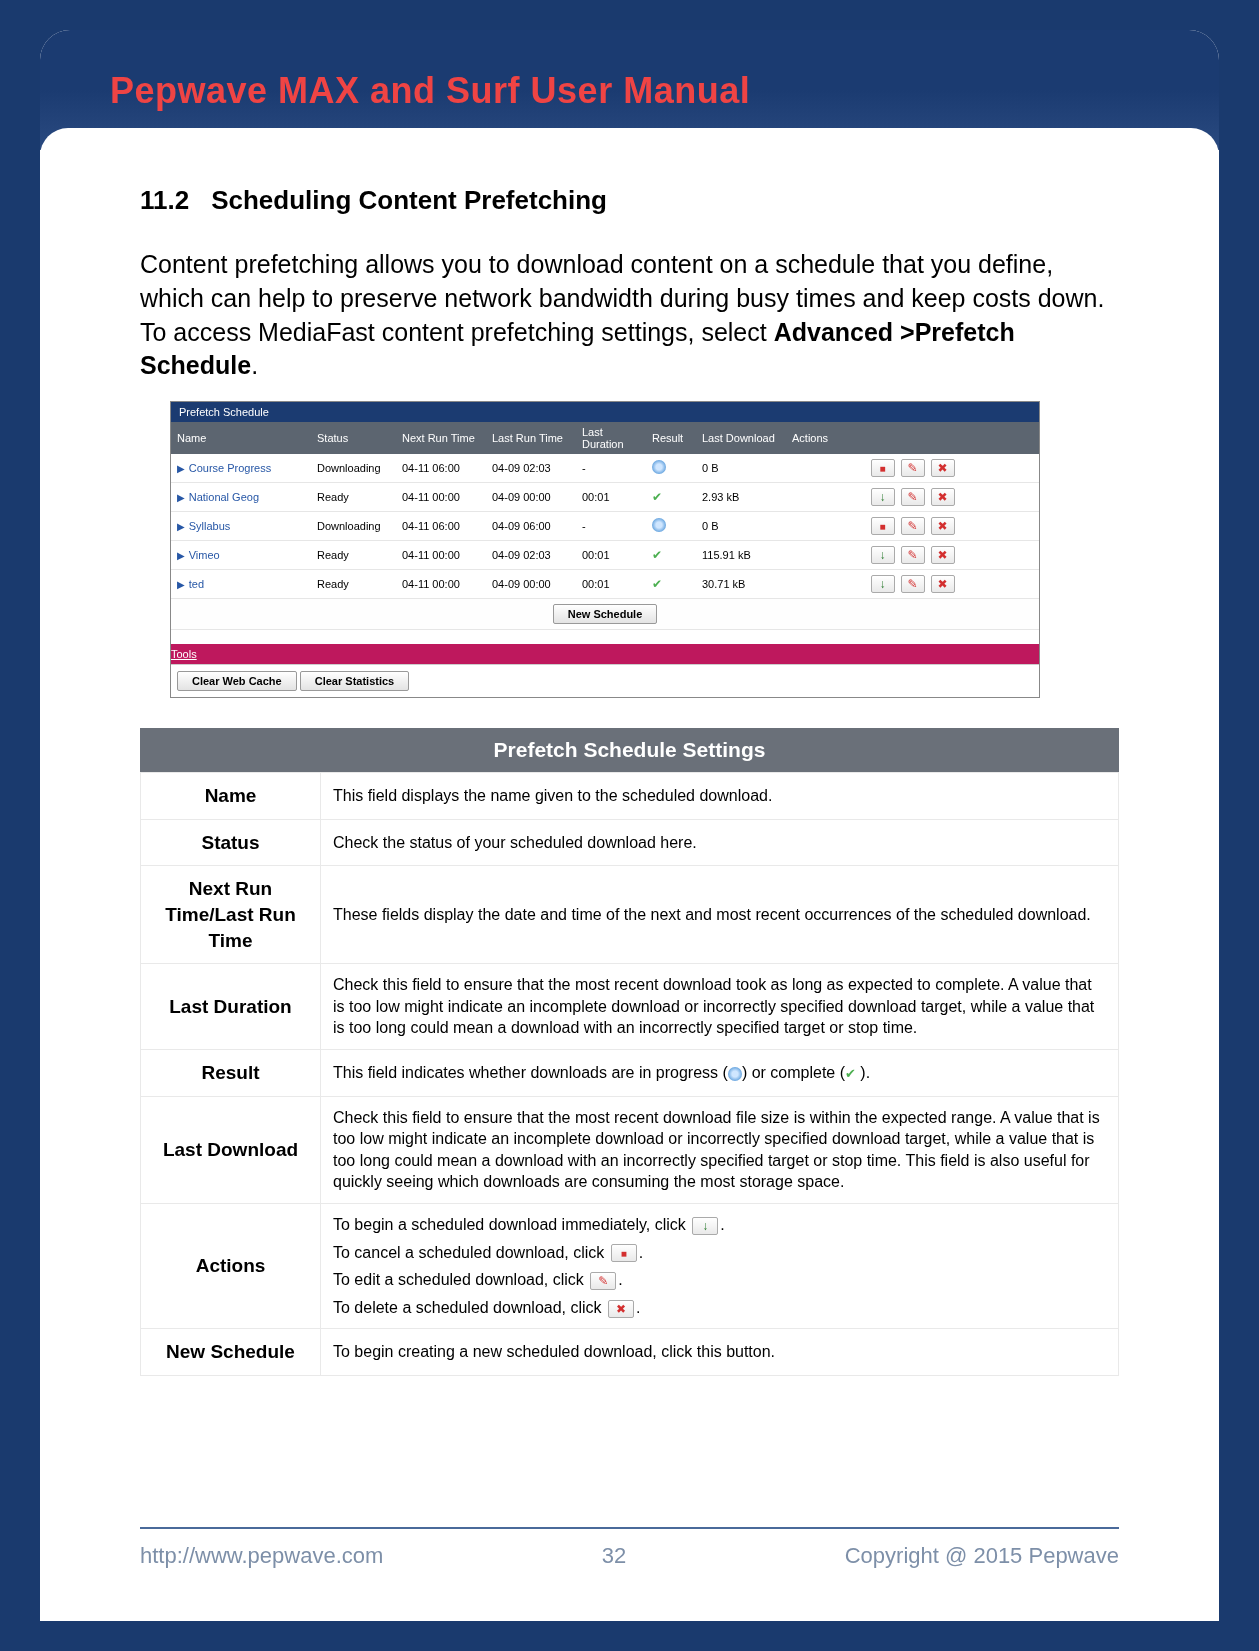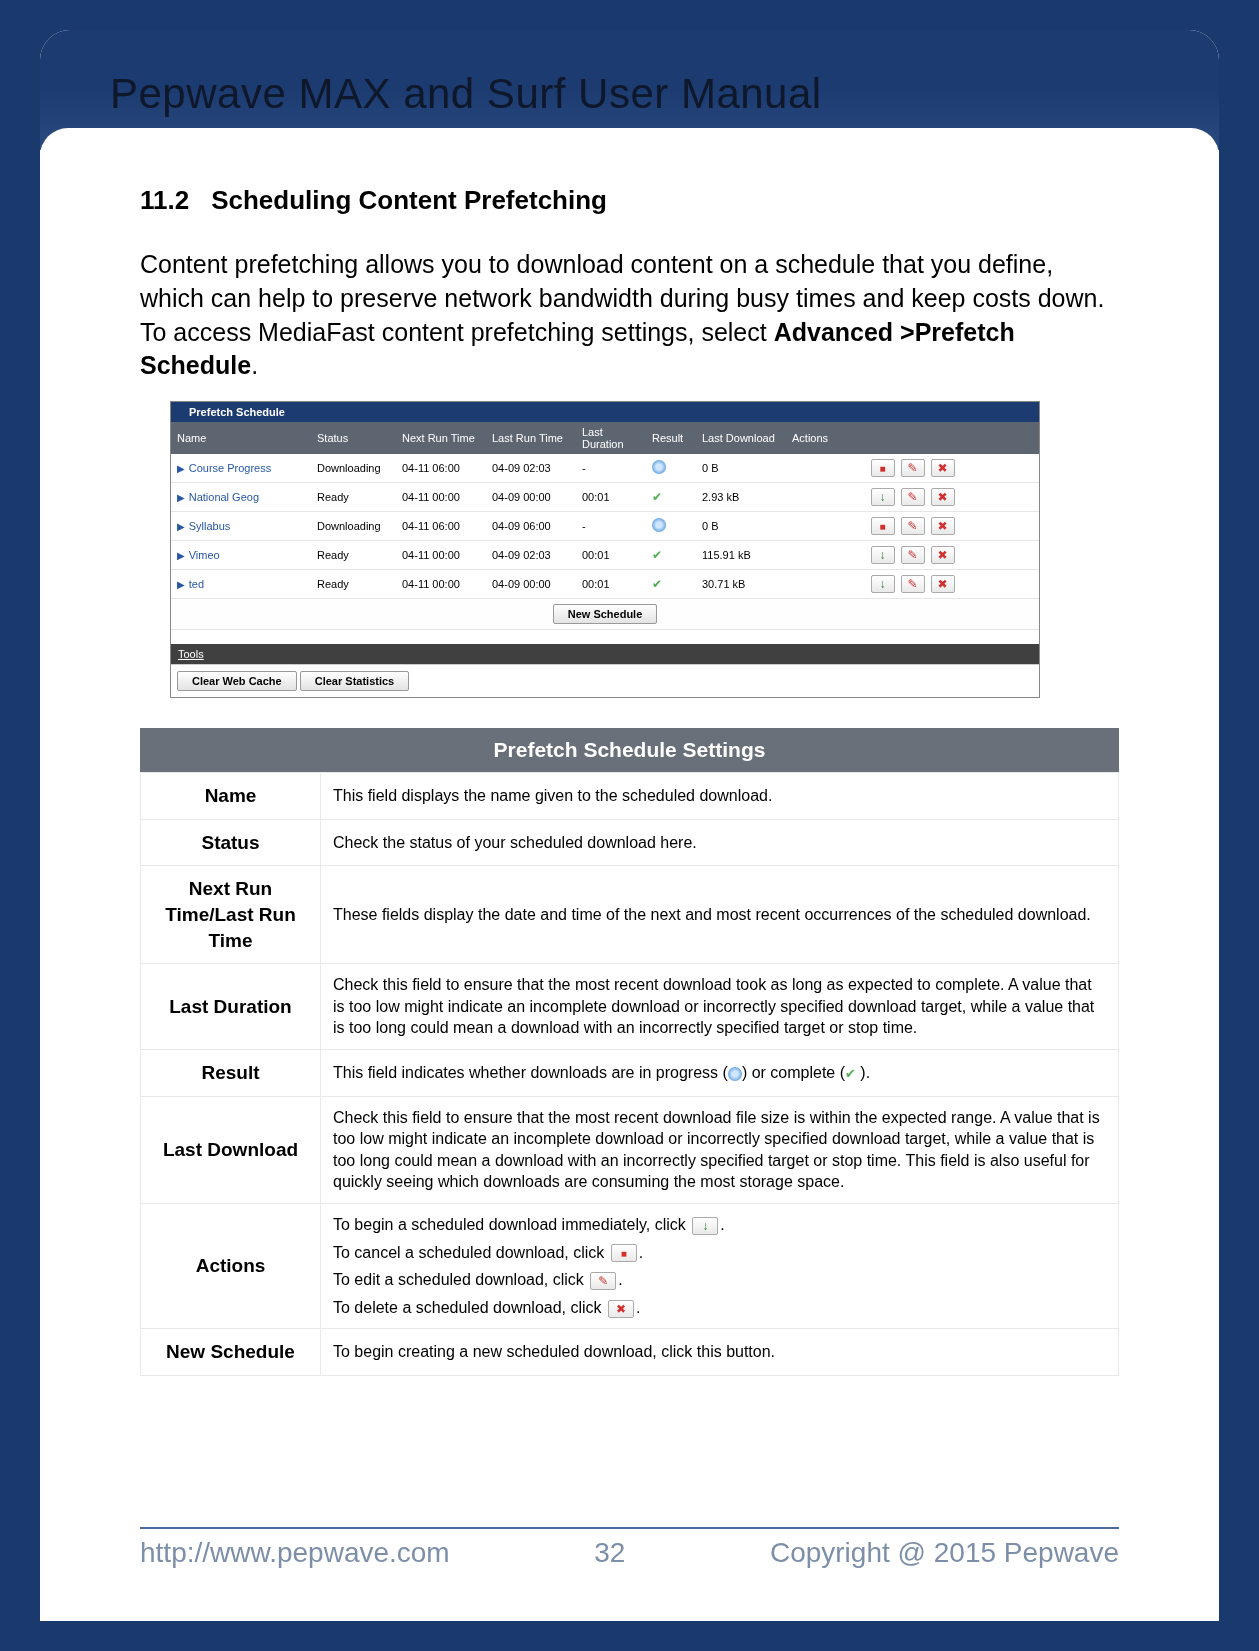--- a/index.html
+++ b/index.html
@@ -14,38 +14,38 @@
     background: linear-gradient(180deg, #1b3b71 0%, #1b3b71 50%, #2a4a80 100%);
     border-radius: 30px 30px 0 0;
   }
   .header-curve {
     position: absolute; left: 0; right: 0; top: 98px; height: 30px;
     background: #fff; border-radius: 28px 28px 0 0;
   }
   .doc-title {
     position: absolute; left: 70px; top: 40px;
     font-family: "Century Gothic", "Trebuchet MS", Arial, sans-serif;
-    font-size: 42px; font-weight: normal; color: #0f172a; letter-spacing: 0.5px;
+    font-size: 36px; font-weight: bold; color: #ef4444; letter-spacing: 0.5px;
   }
   .content {
     position: absolute; left: 100px; right: 100px; top: 155px; bottom: 110px;
     color: #000;
   }
   .sec-heading { font-size: 26px; font-weight: bold; margin-bottom: 32px; }
   .sec-num { display: inline-block; margin-right: 22px; }
   .body-text { font-size: 25px; line-height: 1.35; margin-bottom: 18px; }
   .body-text .bold { font-weight: bold; }
 
   
   .shot {
     border: 1px solid #888; width: 870px; margin: 0 auto 30px 30px;
     font-size: 11px;
   }
   .shot-title {
-    background: #1b3b71; color: #fff; font-weight: bold; padding: 4px 18px;
+    background: #1b3b71; color: #fff; font-weight: normal; padding: 4px 8px;
   }
   table.grid { border-collapse: collapse; width: 100%; }
   table.grid th {
     background: #5c6570; color: #fff; font-weight: normal; text-align: left;
     padding: 4px 6px; font-size: 11px;
   }
   table.grid td {
     padding: 5px 6px; border-bottom: 1px solid #e6e6e6; font-size: 11px;
     vertical-align: middle; white-space: nowrap;
   }
@@ -64,21 +64,21 @@
   .btn-ic.red-sq::before { content: "■"; color: #d32f2f; font-size: 10px; }
   .btn-ic.edit::before { content: "✎"; color: #d32f2f; }
   .btn-ic.del::before { content: "✖"; color: #d32f2f; }
   .new-sch-row td { text-align: center; padding: 6px; background: #fefefe; }
   .std-btn {
     display: inline-block; padding: 3px 14px; border: 1px solid #999;
     background: linear-gradient(#fff, #e3e3e3); border-radius: 2px; font-weight: bold;
     font-size: 11px; cursor: pointer;
   }
   .tools-bar { margin-top: 14px; }
-  .tools-head { background: #404040; color: #fff; padding: 4px 7px; font-size: 11px; text-decoration: underline; }
+  .tools-head { background: #be185d; color: #fff; padding: 4px 0; font-size: 11px; text-decoration: underline; }
   .tools-body { padding: 6px 6px; border-top: 1px solid #ccc; }
 
   
   .settings-wrap { width: 100%; margin-top: 28px; }
   .settings-head {
     background: #6a7079; color: #fff; font-size: 21px; font-weight: bold;
     text-align: center; padding: 10px 0;
   }
   table.settings { width: 100%; border-collapse: collapse; }
   table.settings td {
@@ -97,21 +97,21 @@
   .inline-ok::before { content: "✔"; color: #4caf50; font-size: 13px; }
   .inline-ic.green::before { content: "↓"; color: #2e7d32; font-weight: bold; }
   .inline-ic.red-sq::before { content: "■"; color: #d32f2f; font-size: 10px; }
   .inline-ic.edit::before { content: "✎"; color: #d32f2f; }
   .inline-ic.del::before { content: "✖"; color: #d32f2f; }
 
   .footer {
     position: absolute; left: 100px; right: 100px; bottom: 52px;
     display: flex; justify-content: space-between; color: #7d8fa8;
     font-family: "Century Gothic", "Trebuchet MS", Arial, sans-serif;
-    font-size: 28px;
+    font-size: 22px;
     align-items: flex-end;
   }
   .footer .mid { flex: 0 0 auto; }
   .footer-rule {
     position: absolute; left: 100px; right: 100px; bottom: 92px; height: 2px;
     background: #4a6a9a;
   }
 </style>
 </head>
 <body>

